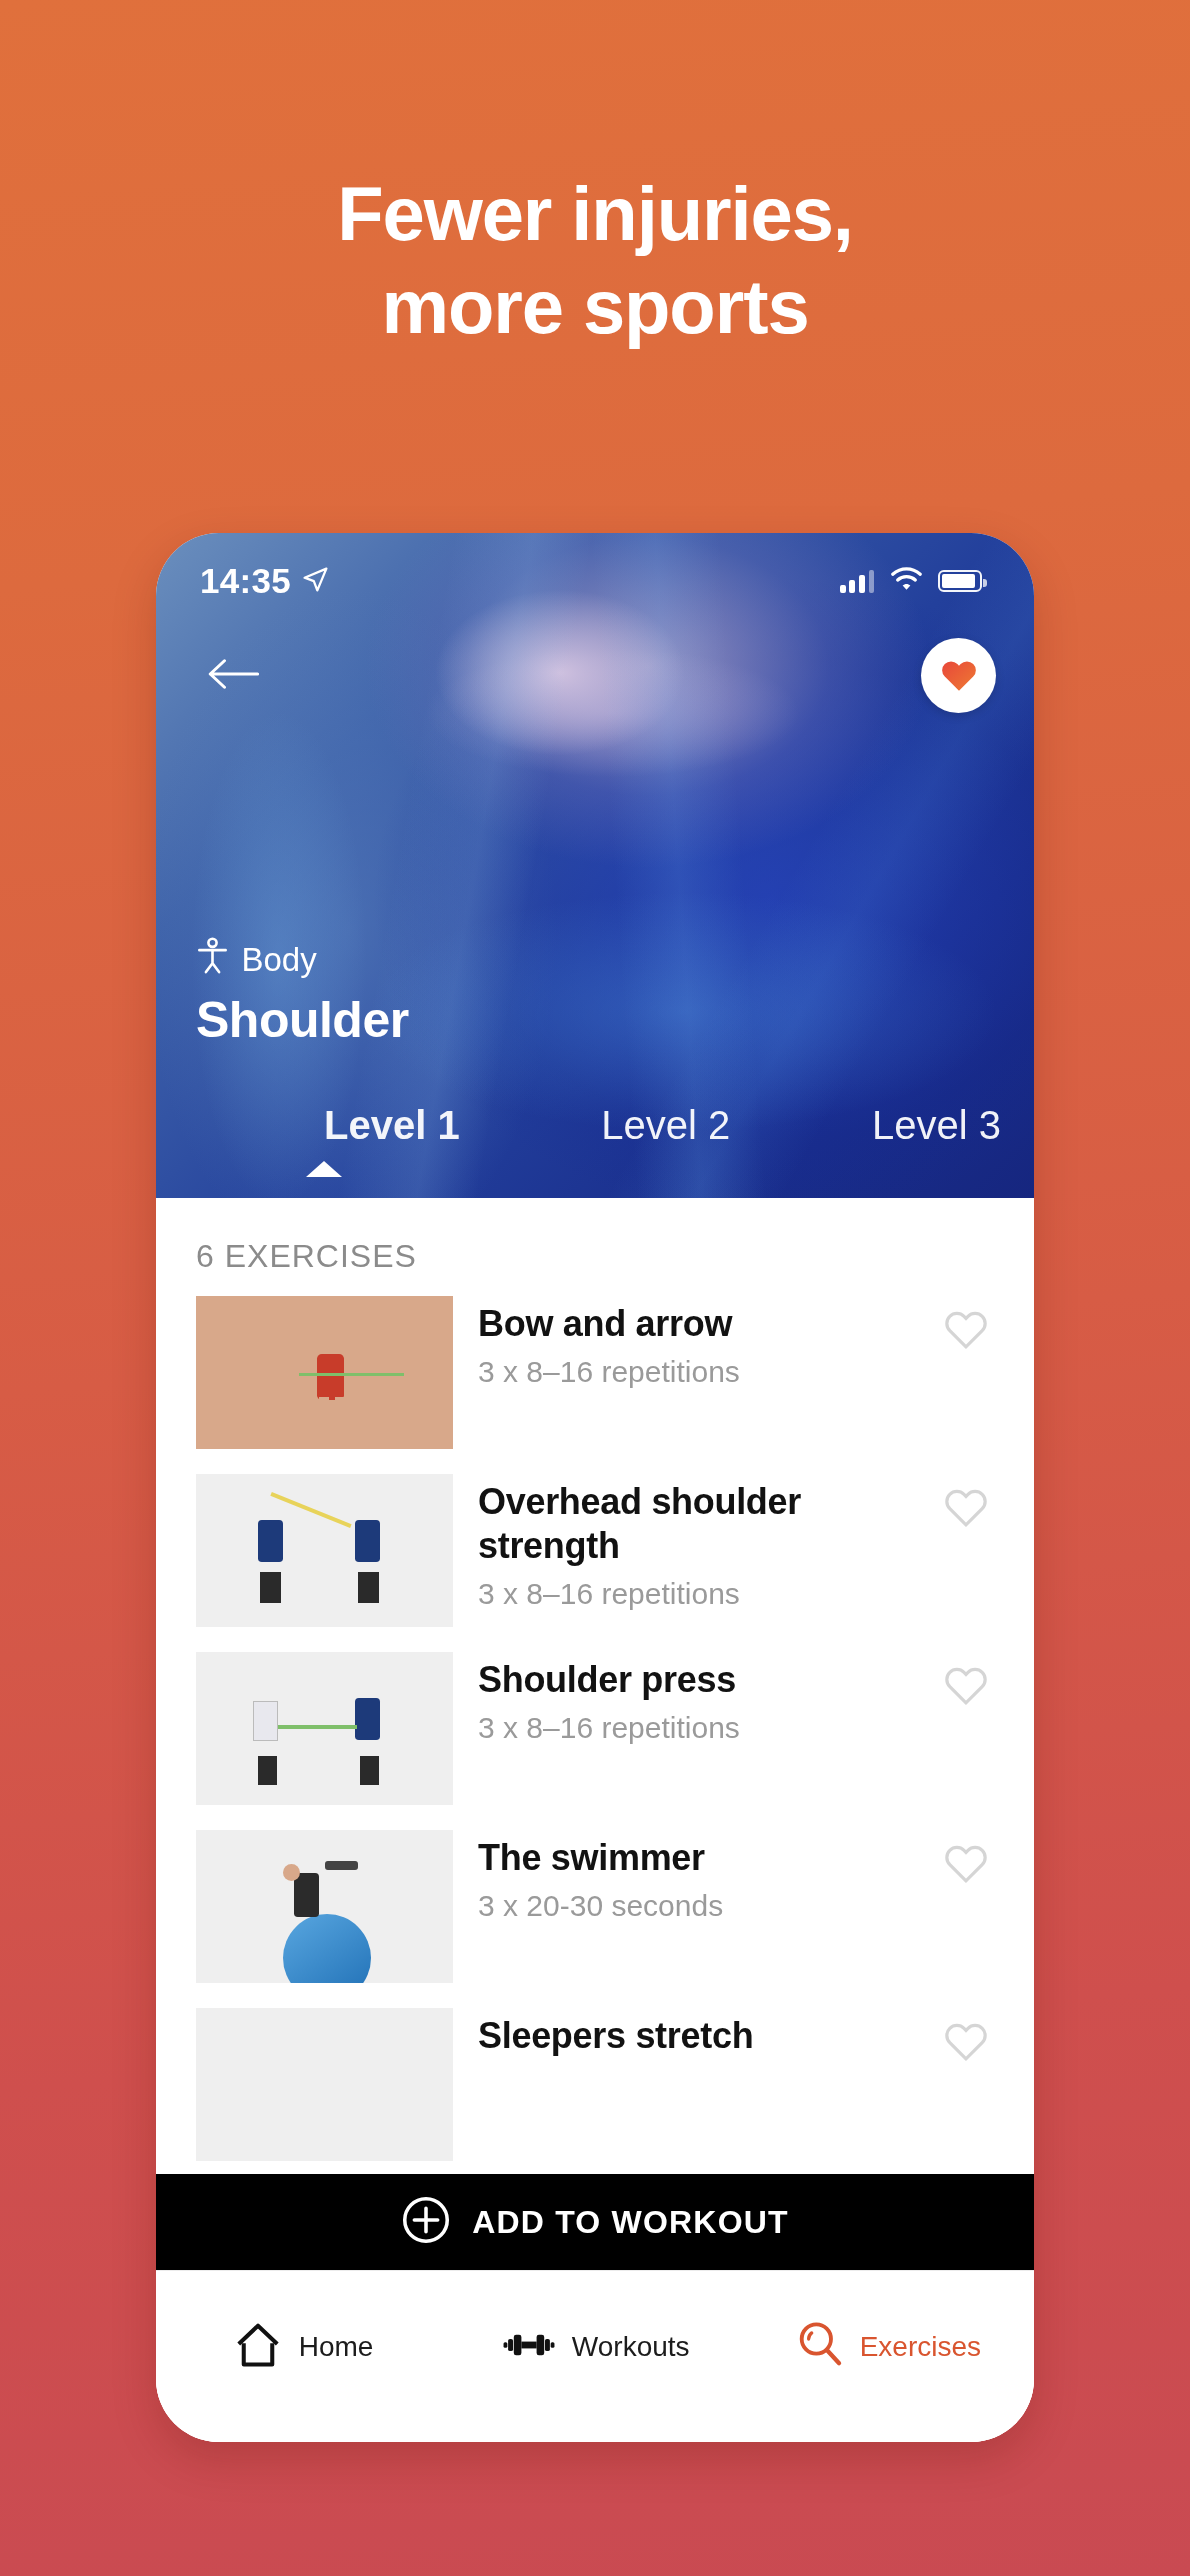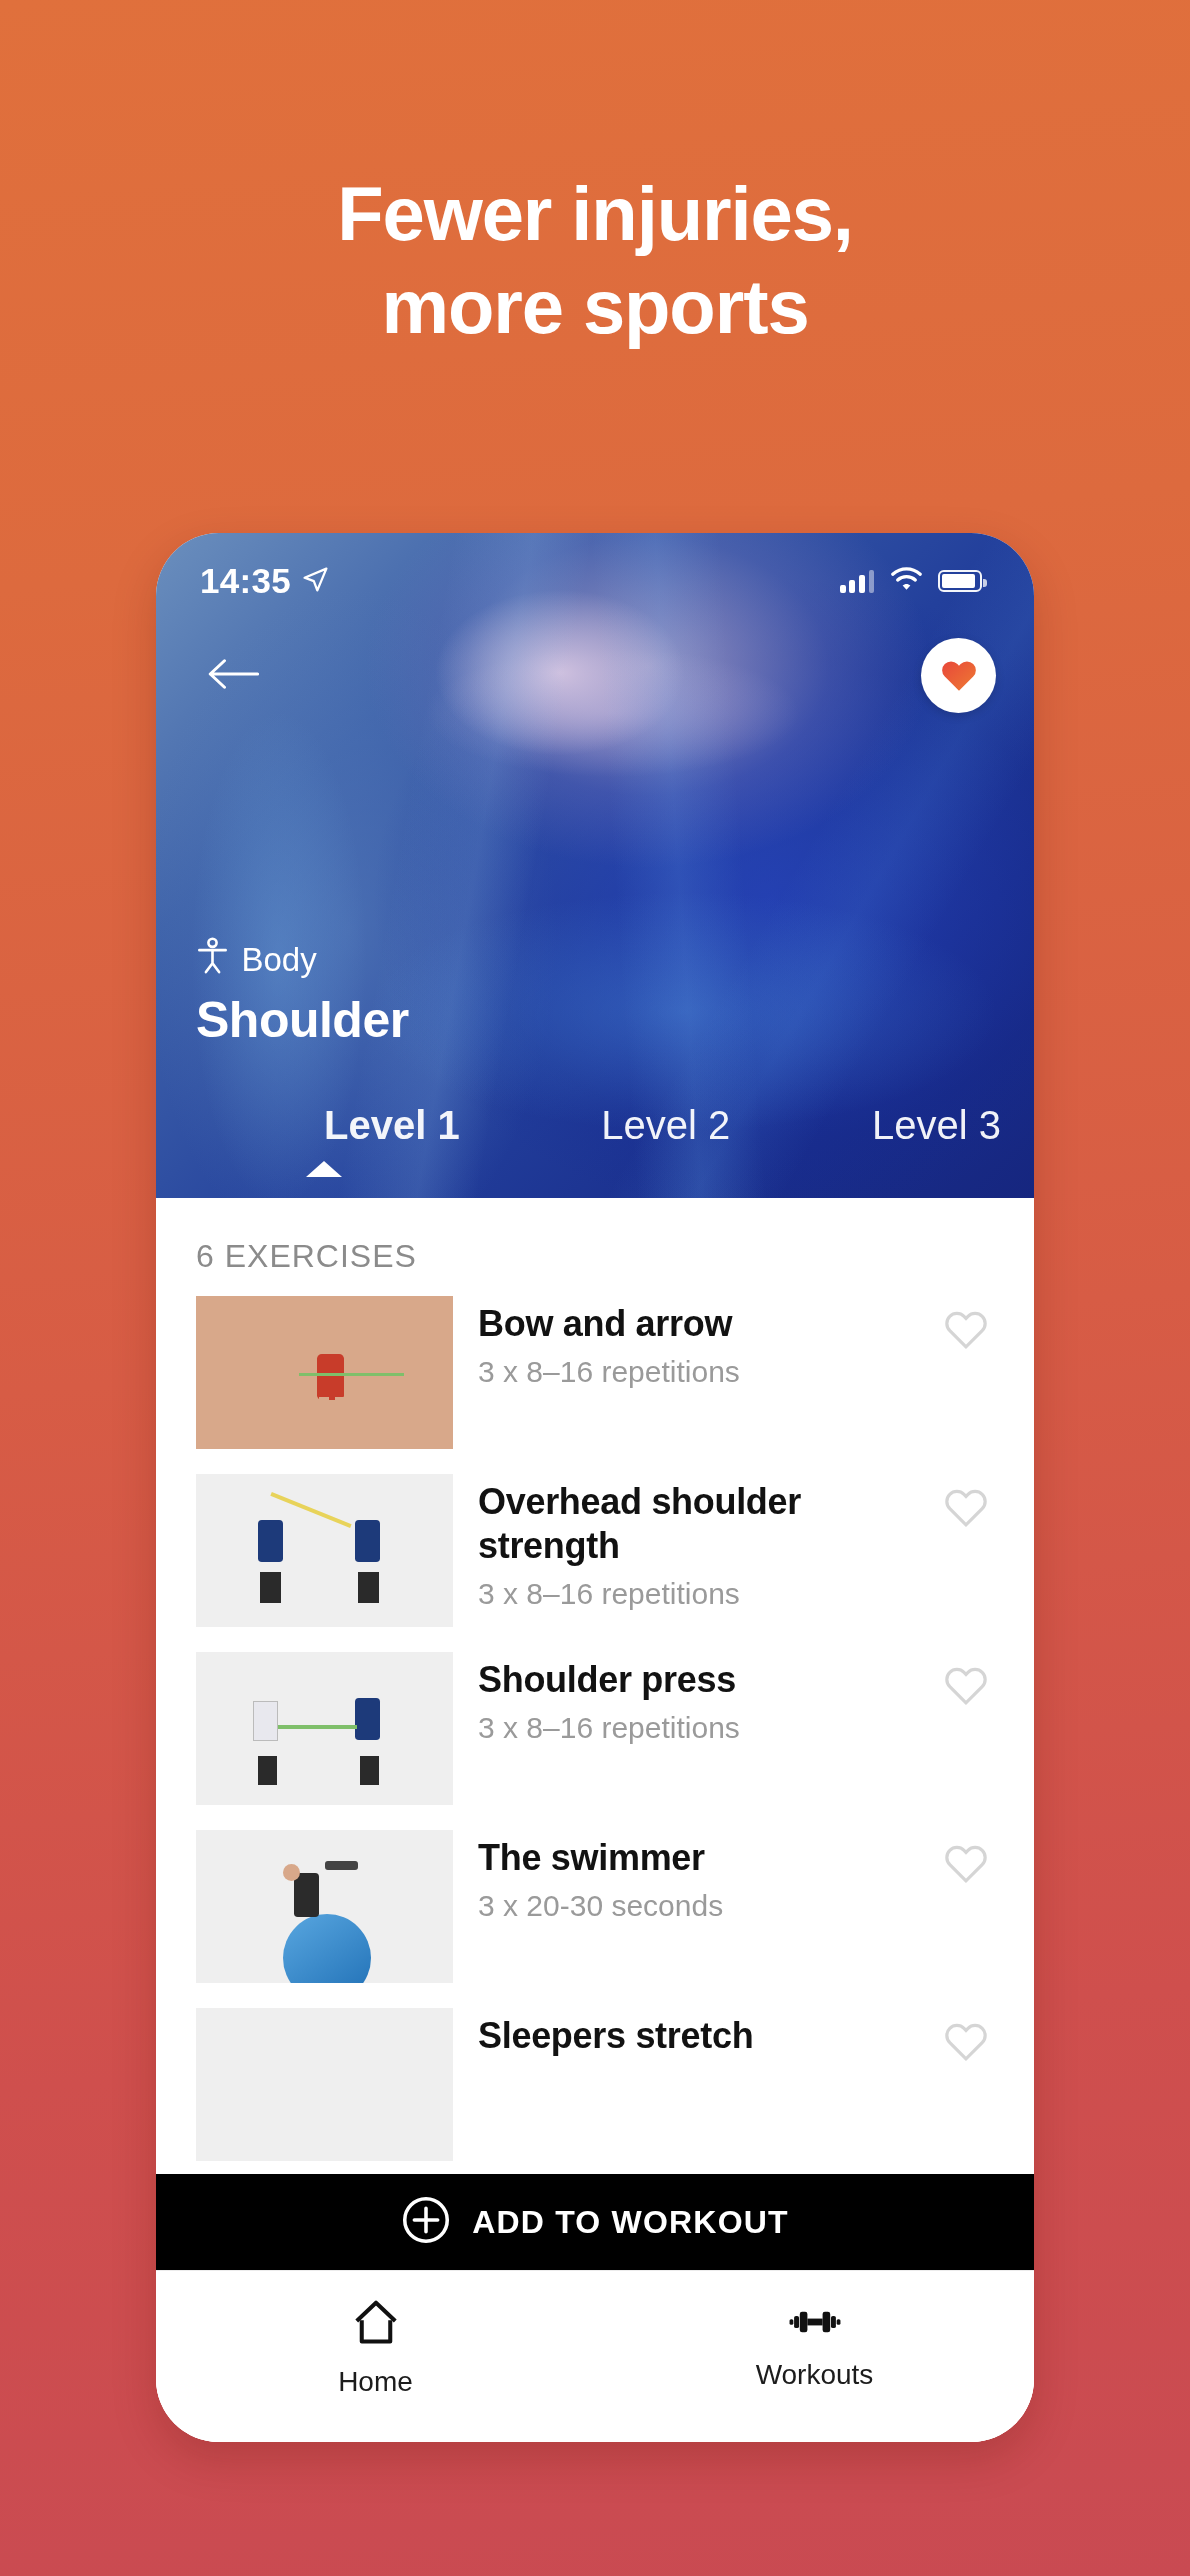--- a/index.html
+++ b/index.html
@@ -191,21 +191,21 @@
 
   
   .tabbar {
     position: absolute; left: 0; bottom: 0; width: 100%;
     height: 174px; background: #ffffff;
     border-top: 1px solid #ececec;
     display: flex; z-index: 21;
     padding-bottom: 21px;
   }
   .tab {
-    flex: 1; display: flex; flex-direction: column;
+    flex: 1; display: flex; flex-direction: row;
     align-items: center; justify-content: center; gap: 13.4px;
     cursor: pointer;
   }
   .tab .tab-label { font-size: 28px; color: #1c1c1c; }
   .tab.active .tab-label { color: #d9552f; }
 </style>
 </head>
 <body>
 
 <div class="headline">
@@ -444,16 +444,26 @@
             <rect x="7" y="4.6" width="4" height="10.8" rx="1.2" fill="#111"></rect>
             <rect x="19" y="4.6" width="4" height="10.8" rx="1.2" fill="#111"></rect>
             <rect x="4" y="6.8" width="2.6" height="6.4" rx="1" fill="#111"></rect>
             <rect x="23.4" y="6.8" width="2.6" height="6.4" rx="1" fill="#111"></rect>
             <rect x="1.6" y="8.6" width="2" height="2.8" rx=".8" fill="#111"></rect>
             <rect x="26.4" y="8.6" width="2" height="2.8" rx=".8" fill="#111"></rect>
           </svg>
         </span>
         <span class="tab-label">Workouts</span>
       </div>
+      <div class="tab active">
+        <span>
+          <svg width="52" height="52" viewBox="0 0 27 27">
+            <circle cx="11.6" cy="10.4" r="7.6" fill="none" stroke="#d9552f" stroke-width="2"></circle>
+            <path d="M7.6 10.4a4 4 0 0 1 1.6-3.2" fill="none" stroke="#d9552f" stroke-width="1.7" stroke-linecap="round"></path>
+            <path d="M17.2 16.2 23.4 23" fill="none" stroke="#d9552f" stroke-width="2.2" stroke-linecap="round"></path>
+          </svg>
+        </span>
+        <span class="tab-label">Exercises</span>
+      </div>
     </div>
   </div>
 </div>
 
 
 </body></html>

